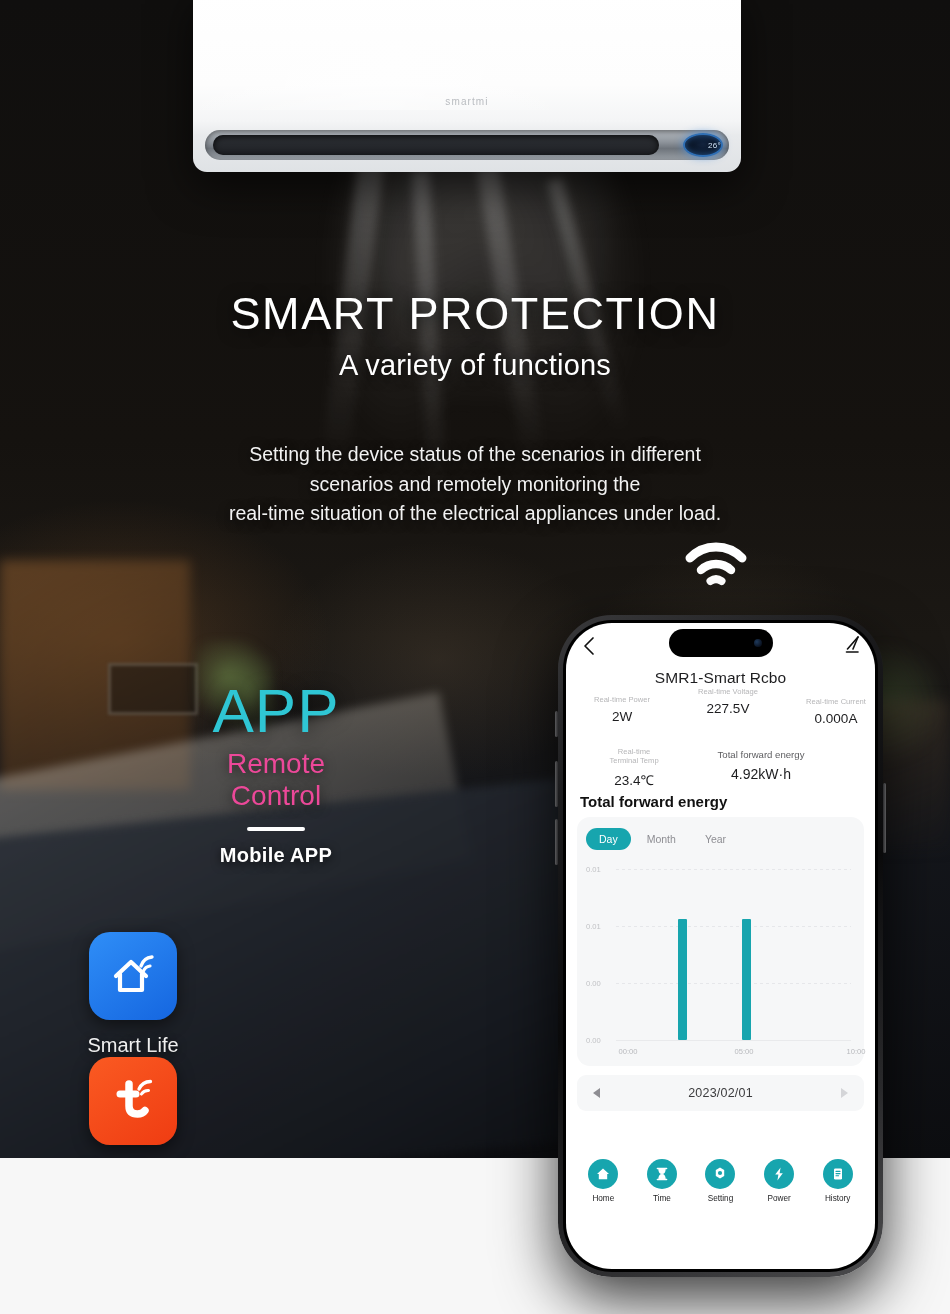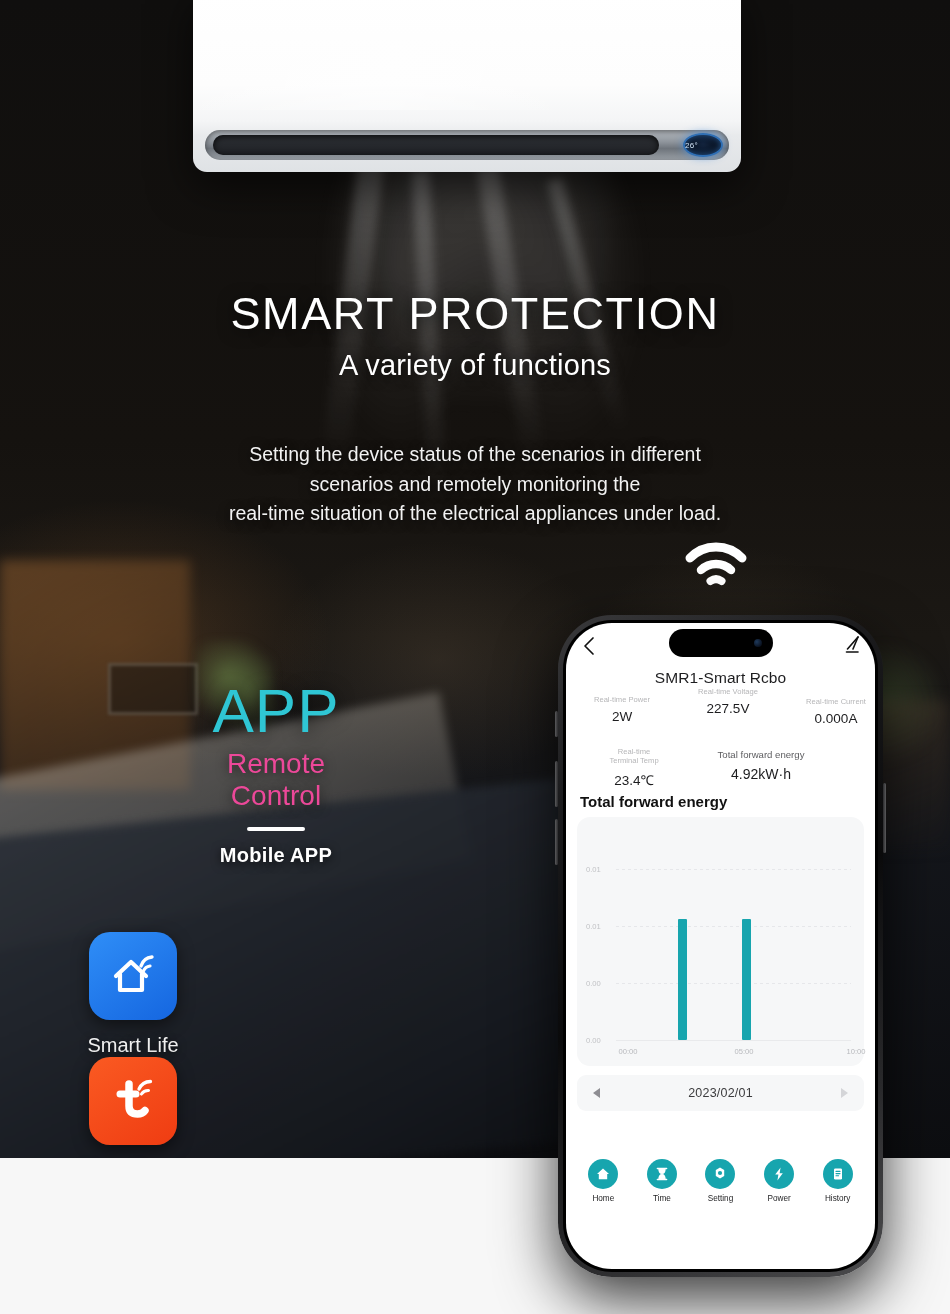--- a/index.html
+++ b/index.html
@@ -111,21 +111,21 @@
     border-radius:12px;
     background:linear-gradient(to bottom,#2f3237,#1d1f23);
     box-shadow:inset 0 2px 6px rgba(0,0,0,.8);
   }
   #ac-display {
     position:absolute; right:18px; top:143px; width:40px; height:24px;
     border-radius:50%;
     background:radial-gradient(circle at 50% 45%, #12233d 0%, #0a1526 60%, #06101e 100%);
     border:2px solid #2f6fb5;
     box-shadow:0 0 9px rgba(70,140,220,.85), inset 0 0 6px rgba(60,130,210,.6);
-    display:flex; align-items:center; justify-content:flex-start;
+    display:flex; align-items:center; justify-content:flex-end;
   }
   #ac-display span { font-size:8px; color:#cfe2f6; letter-spacing:.3px; }
 
   
   #headline-block { position:absolute; left:0; top:290px; width:950px; text-align:center; }
   #title-main {
     font-size:45px; font-weight:300; color:#fff; letter-spacing:1.6px;
     line-height:1.05;
     text-shadow:0 2px 16px rgba(0,0,0,.7);
   }
@@ -311,20 +311,21 @@
   <div class="bed2"></div>
   <div class="bed"></div>
   <div class="glowcone"></div>
   <div class="streak" style="left:340px;top:160px;width:26px;height:300px;transform:rotate(7deg)"></div>
   <div class="streak" style="left:420px;top:170px;width:18px;height:330px;transform:rotate(-3deg)"></div>
   <div class="streak" style="left:500px;top:165px;width:22px;height:300px;transform:rotate(-9deg)"></div>
   <div class="streak" style="left:580px;top:175px;width:16px;height:260px;transform:rotate(-15deg)"></div>
 
   <div id="ac-unit">
     <div class="sheen"></div>
+    <div id="ac-brand">smartmi</div>
     <div id="ac-vent"></div>
     <div id="ac-display">
       <span>26°</span>
     </div>
   </div>
 
   <div id="headline-block">
     <div id="title-main">SMART PROTECTION</div>
     <div id="title-sub">A variety of functions</div>
   </div>
@@ -457,20 +458,25 @@
         </div>
         <div class="metric" id="m-energy">
           <div class="m-label">Total forward energy</div>
           <div class="m-value">4.92kW·h</div>
         </div>
       </div>
 
       <div id="chart-heading">Total forward energy</div>
 
       <div id="chart-card">
+        <div id="range-tabs">
+          <div class="range-tab active">Day</div>
+          <div class="range-tab">Month</div>
+          <div class="range-tab">Year</div>
+        </div>
 
         <div id="plot">
           <div class="gridline" style="top:0"></div>
           <div class="gridline" style="top:33.3%"></div>
           <div class="gridline" style="top:66.6%"></div>
           <div class="gridline solid" style="top:100%"></div>
 
           <div class="ytick" style="top:0">0.01</div>
           <div class="ytick" style="top:33.3%">0.01</div>
           <div class="ytick" style="top:66.6%">0.00</div>

